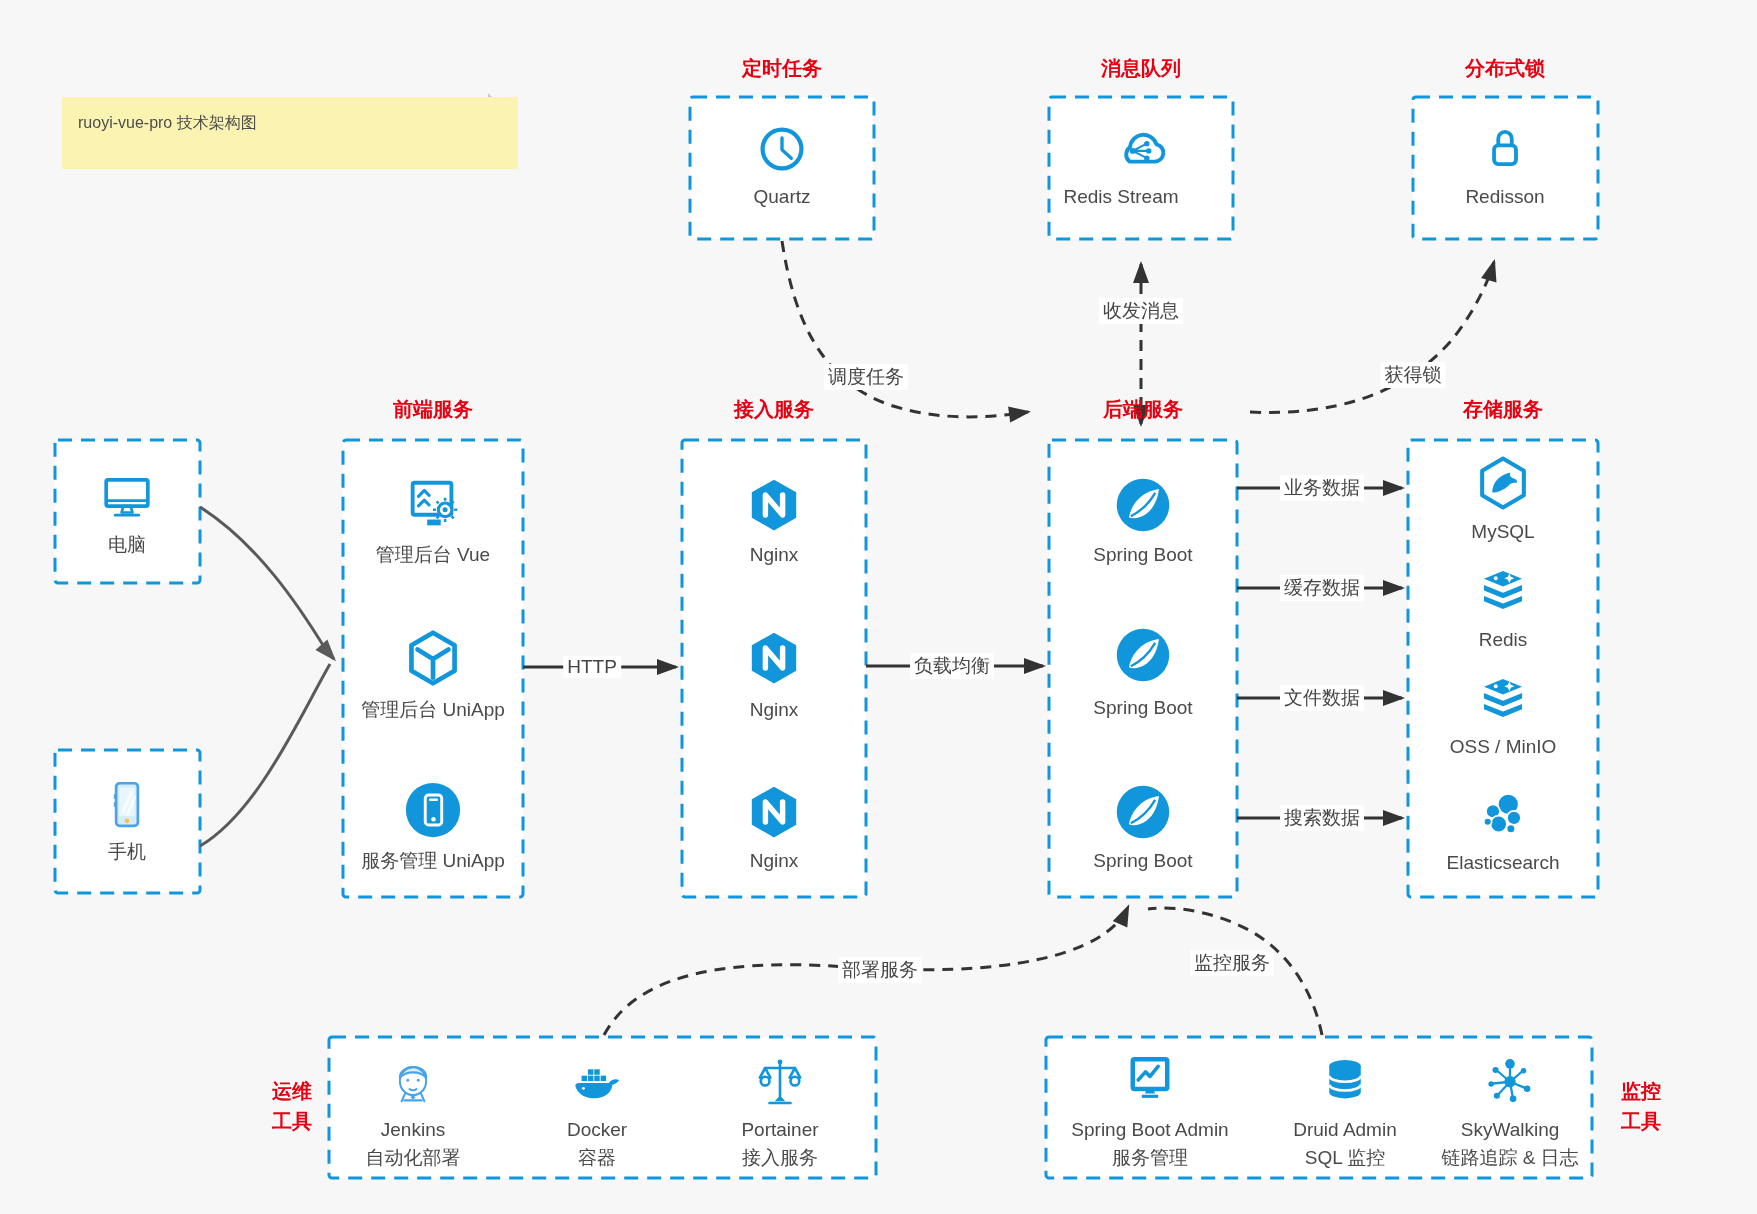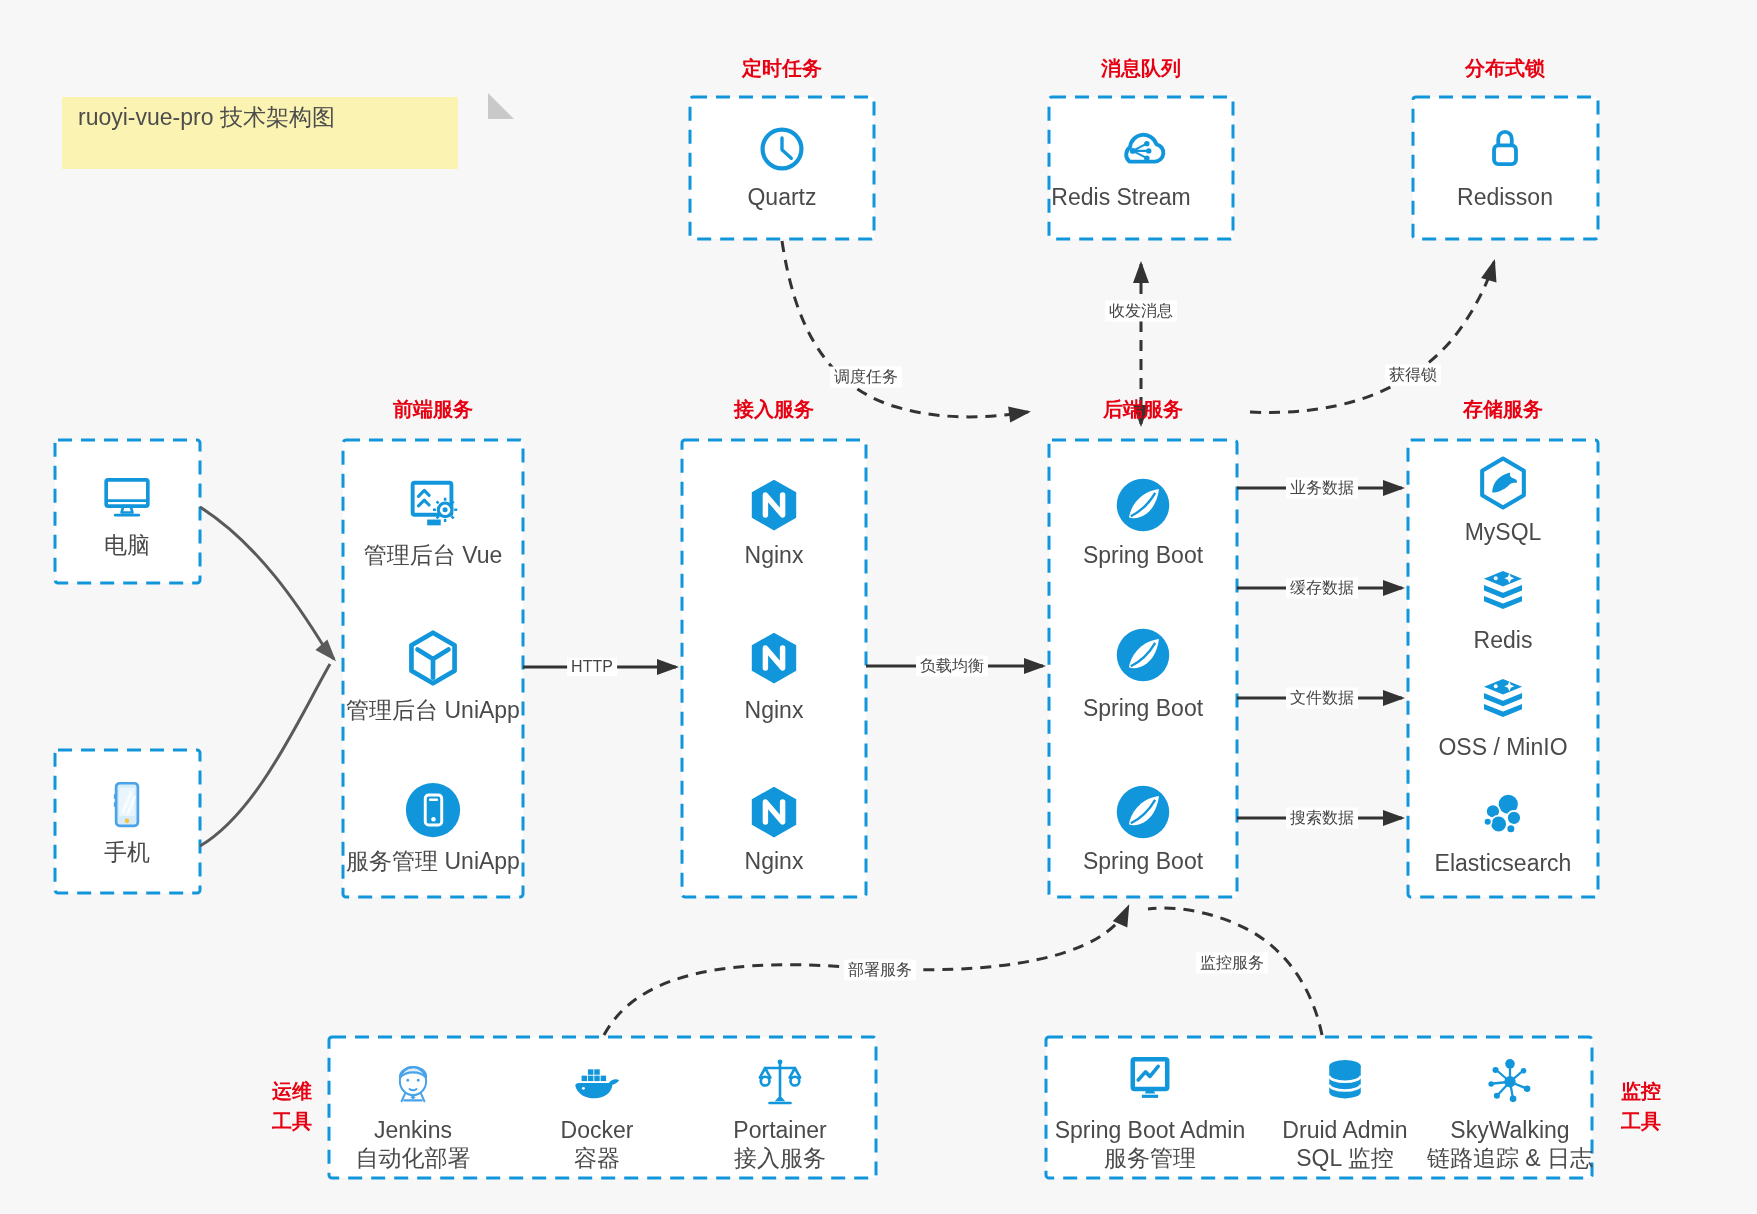--- a/index.html
+++ b/index.html
@@ -1,29 +1,29 @@
 <!DOCTYPE html>
 <html><head>
 <meta charset="utf-8">
 <style>
   html,body{margin:0;padding:0;background:#f7f7f7;}
   .canvas{position:relative;width:1757px;height:1214px;background:#f7f7f7;overflow:hidden;
           font-family:"Liberation Sans","DejaVu Sans",sans-serif;}
   svg.layer{position:absolute;left:0;top:0;}
-  .note{position:absolute;left:62px;top:97px;width:396px;height:72px;background:#faf3b1;
-        box-sizing:border-box;padding:8px 16px;font-size:23px;line-height:24px;color:#4d4d4d;}
+  .note{position:absolute;left:62px;top:97px;width:456px;height:72px;background:#faf3b1;
+        box-sizing:border-box;padding:14px 16px;font-size:16px;line-height:24px;color:#4d4d4d;}
   .note-fold{position:absolute;left:488px;top:93px;width:26px;height:26px;background:#c9c9c9;
         clip-path:polygon(0 0,100% 100%,0 100%);}
   .gtitle{position:absolute;transform:translate(-50%,-50%);color:#e60012;font-weight:bold;
         font-size:20px;white-space:nowrap;z-index:3;}
   .gtitle.two{text-align:left;line-height:30px;}
   .ic{position:absolute;transform:translate(-50%,-50%);z-index:3;line-height:0;}
-  .ilabel{position:absolute;transform:translate(-50%,-50%);font-size:23px;color:#4a4a4a;
+  .ilabel{position:absolute;transform:translate(-50%,-50%);font-size:19px;color:#4a4a4a;
         white-space:nowrap;z-index:3;}
-  .elabel{position:absolute;transform:translate(-50%,-50%);font-size:16px;color:#454545;
+  .elabel{position:absolute;transform:translate(-50%,-50%);font-size:19px;color:#454545;
         background:#fff;padding:0 4px;white-space:nowrap;z-index:4;}
 </style>
 </head>
 <body>
 
 <div class="canvas">
 
   <svg class="layer" width="1757" height="1214">
     <defs>
       <marker id="mA" markerUnits="userSpaceOnUse" markerWidth="26" markerHeight="22" refX="20" refY="10" orient="auto">

